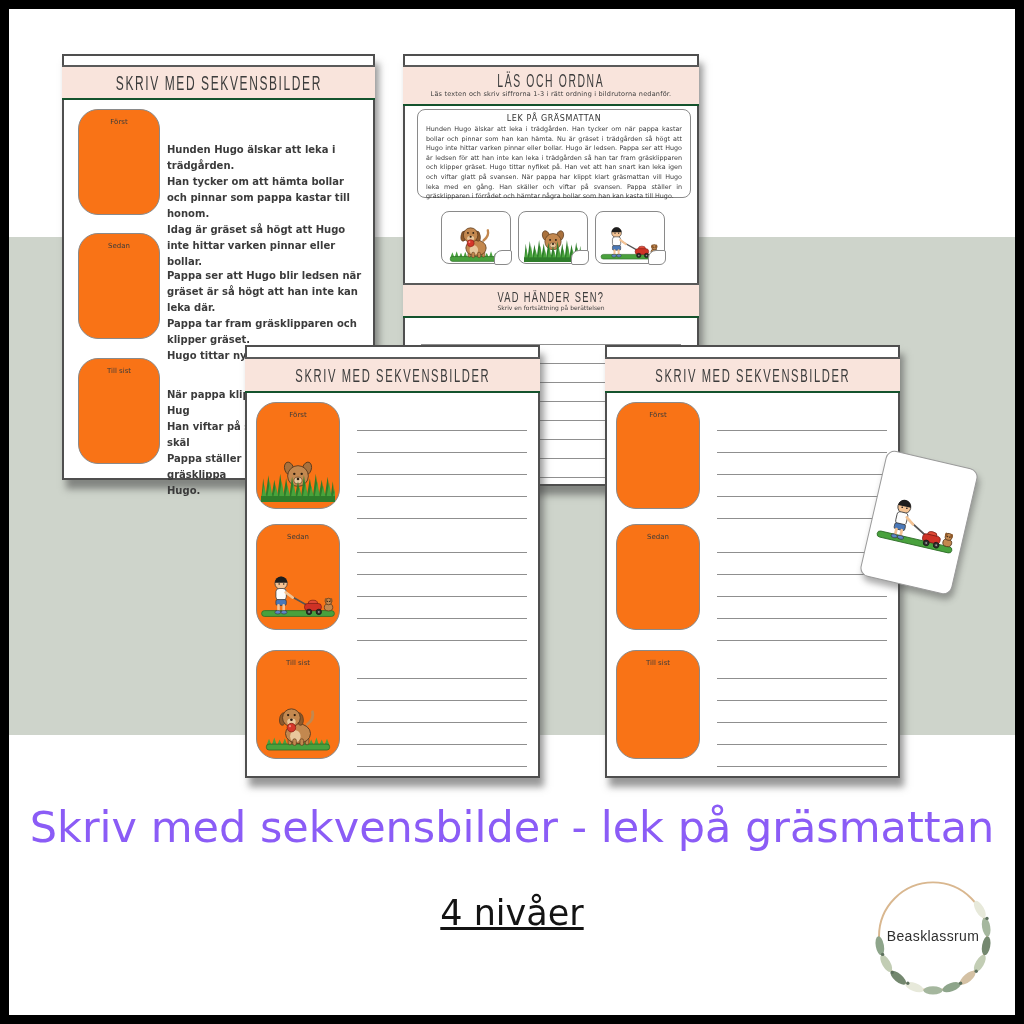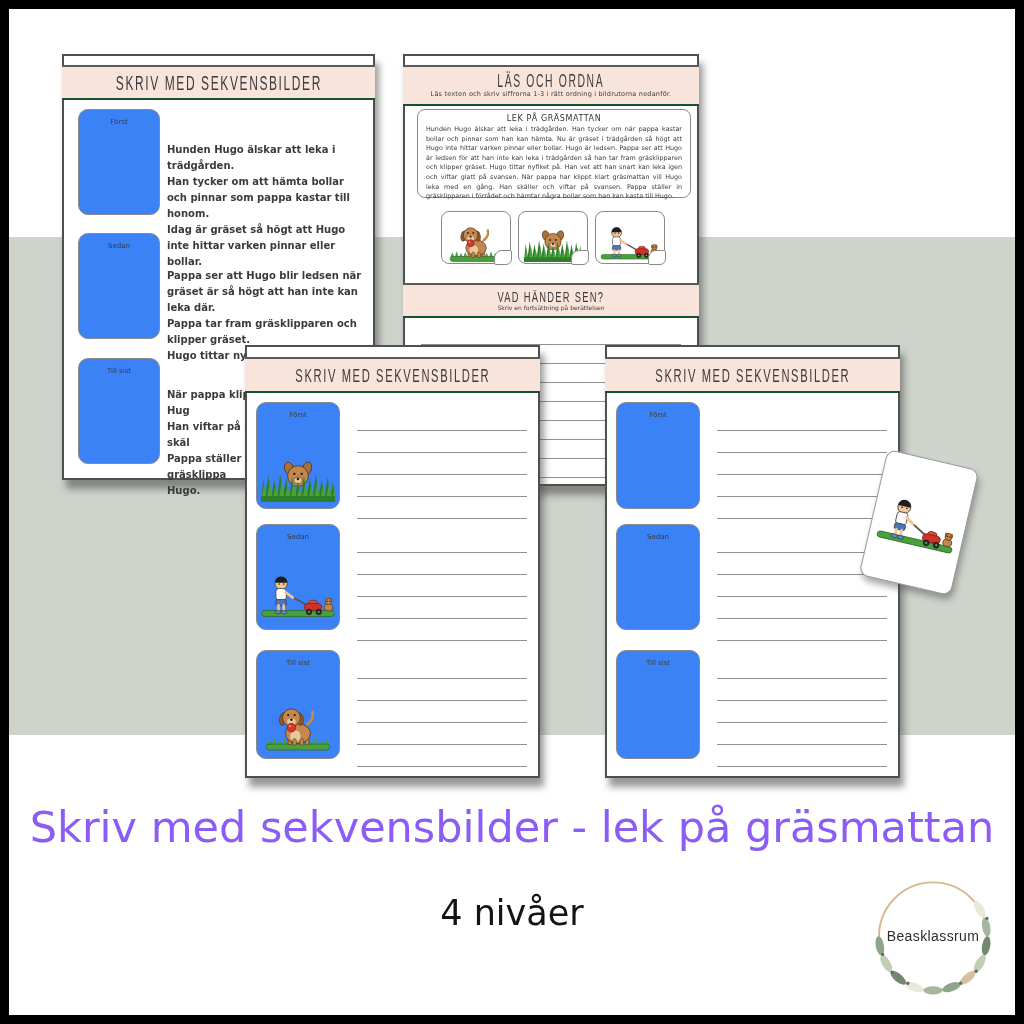--- a/index.html
+++ b/index.html
@@ -19,21 +19,21 @@
   .pink{position:absolute;left:-2px;right:-2px;background:#f9e4dc;border-top:2px solid #5a5a5a;
         border-bottom:2px solid #14532d;display:flex;flex-direction:column;align-items:center;
         justify-content:center;}
   .hdr-txt{display:inline-block;font-family:"Liberation Sans",sans-serif;color:#3c3c3c;
            letter-spacing:2px;transform:scaleY(1.35) scaleX(.8);white-space:nowrap;}
   .ws1 .pink{top:9px;height:31px;}  .ws1 .hdr-txt{font-size:15px;}
   .ws2 .pink-top{top:9px;height:37px;} .ws2 .hdr-txt{font-size:13px;}
   .ws2 .pink-sub{font-size:6.5px;color:#3c3c3c;margin-top:2px;letter-spacing:.2px;}
   .ws3 .pink,.ws4 .pink{top:10px;height:32px;} .ws3 .hdr-txt,.ws4 .hdr-txt{font-size:14px;}
 
-  .labelbox{position:absolute;border:1.5px solid #8a8a8a;border-radius:10px;background:#3b82f6;
+  .labelbox{position:absolute;border:1.5px solid #8a8a8a;border-radius:20px;background:#f97316;
             box-sizing:border-box;text-align:center;}
   .labelbox .lb{font-size:7px;color:#3b3b3b;padding-top:8px;display:block;}
   .sect-text{position:absolute;font-size:10px;line-height:1.6;color:#3b3b3b;white-space:pre-line;font-weight:bold;}
 
   
   .ws1 .b1{left:14px;top:53px;width:82px;height:106px;}
   .ws1 .b2{left:14px;top:177px;width:82px;height:106px;}
   .ws1 .b3{left:14px;top:302px;width:82px;height:106px;}
   .ws1 .t1{left:103px;top:86px;width:200px;}
   .ws1 .t2{left:103px;top:212px;width:200px;}
@@ -67,21 +67,21 @@
   .boximg{position:absolute;left:0;right:0;display:flex;justify-content:center;}
 
   
   .card{position:absolute;left:872px;top:458px;width:92px;height:127px;background:#fff;
         border:1.5px solid #9a9a9a;border-radius:9px;transform:rotate(13deg);z-index:5;
         box-shadow:3px 5px 6px rgba(70,70,70,.45);display:flex;align-items:center;justify-content:center;}
 
   
   .big-title{position:absolute;left:0;right:0;top:802px;text-align:center;font-size:43px;
              color:#8b5cf6;font-family:"DejaVu Sans",sans-serif;letter-spacing:0;}
-  .big-sub{position:absolute;left:0;right:0;top:893px;text-align:center;font-size:35px;color:#141414;}
+  .big-sub{position:absolute;left:0;right:0;top:893px;text-align:center;font-size:35px;color:#141414;text-decoration:underline;}
   .logo{position:absolute;left:852px;top:862px;width:162px;height:156px;text-decoration:underline;}
   .logo-text{position:absolute;left:0;right:0;top:66px;text-align:center;
              font-family:"Liberation Sans",sans-serif;font-size:14px;color:#2e2e2e;letter-spacing:.4px;}
 </style>
 </head>
 <body>
 
 <svg width="0" height="0" style="position:absolute" aria-hidden="true">
   <defs>
     <symbol id="sym-grass-dog" viewBox="0 0 100 62">

